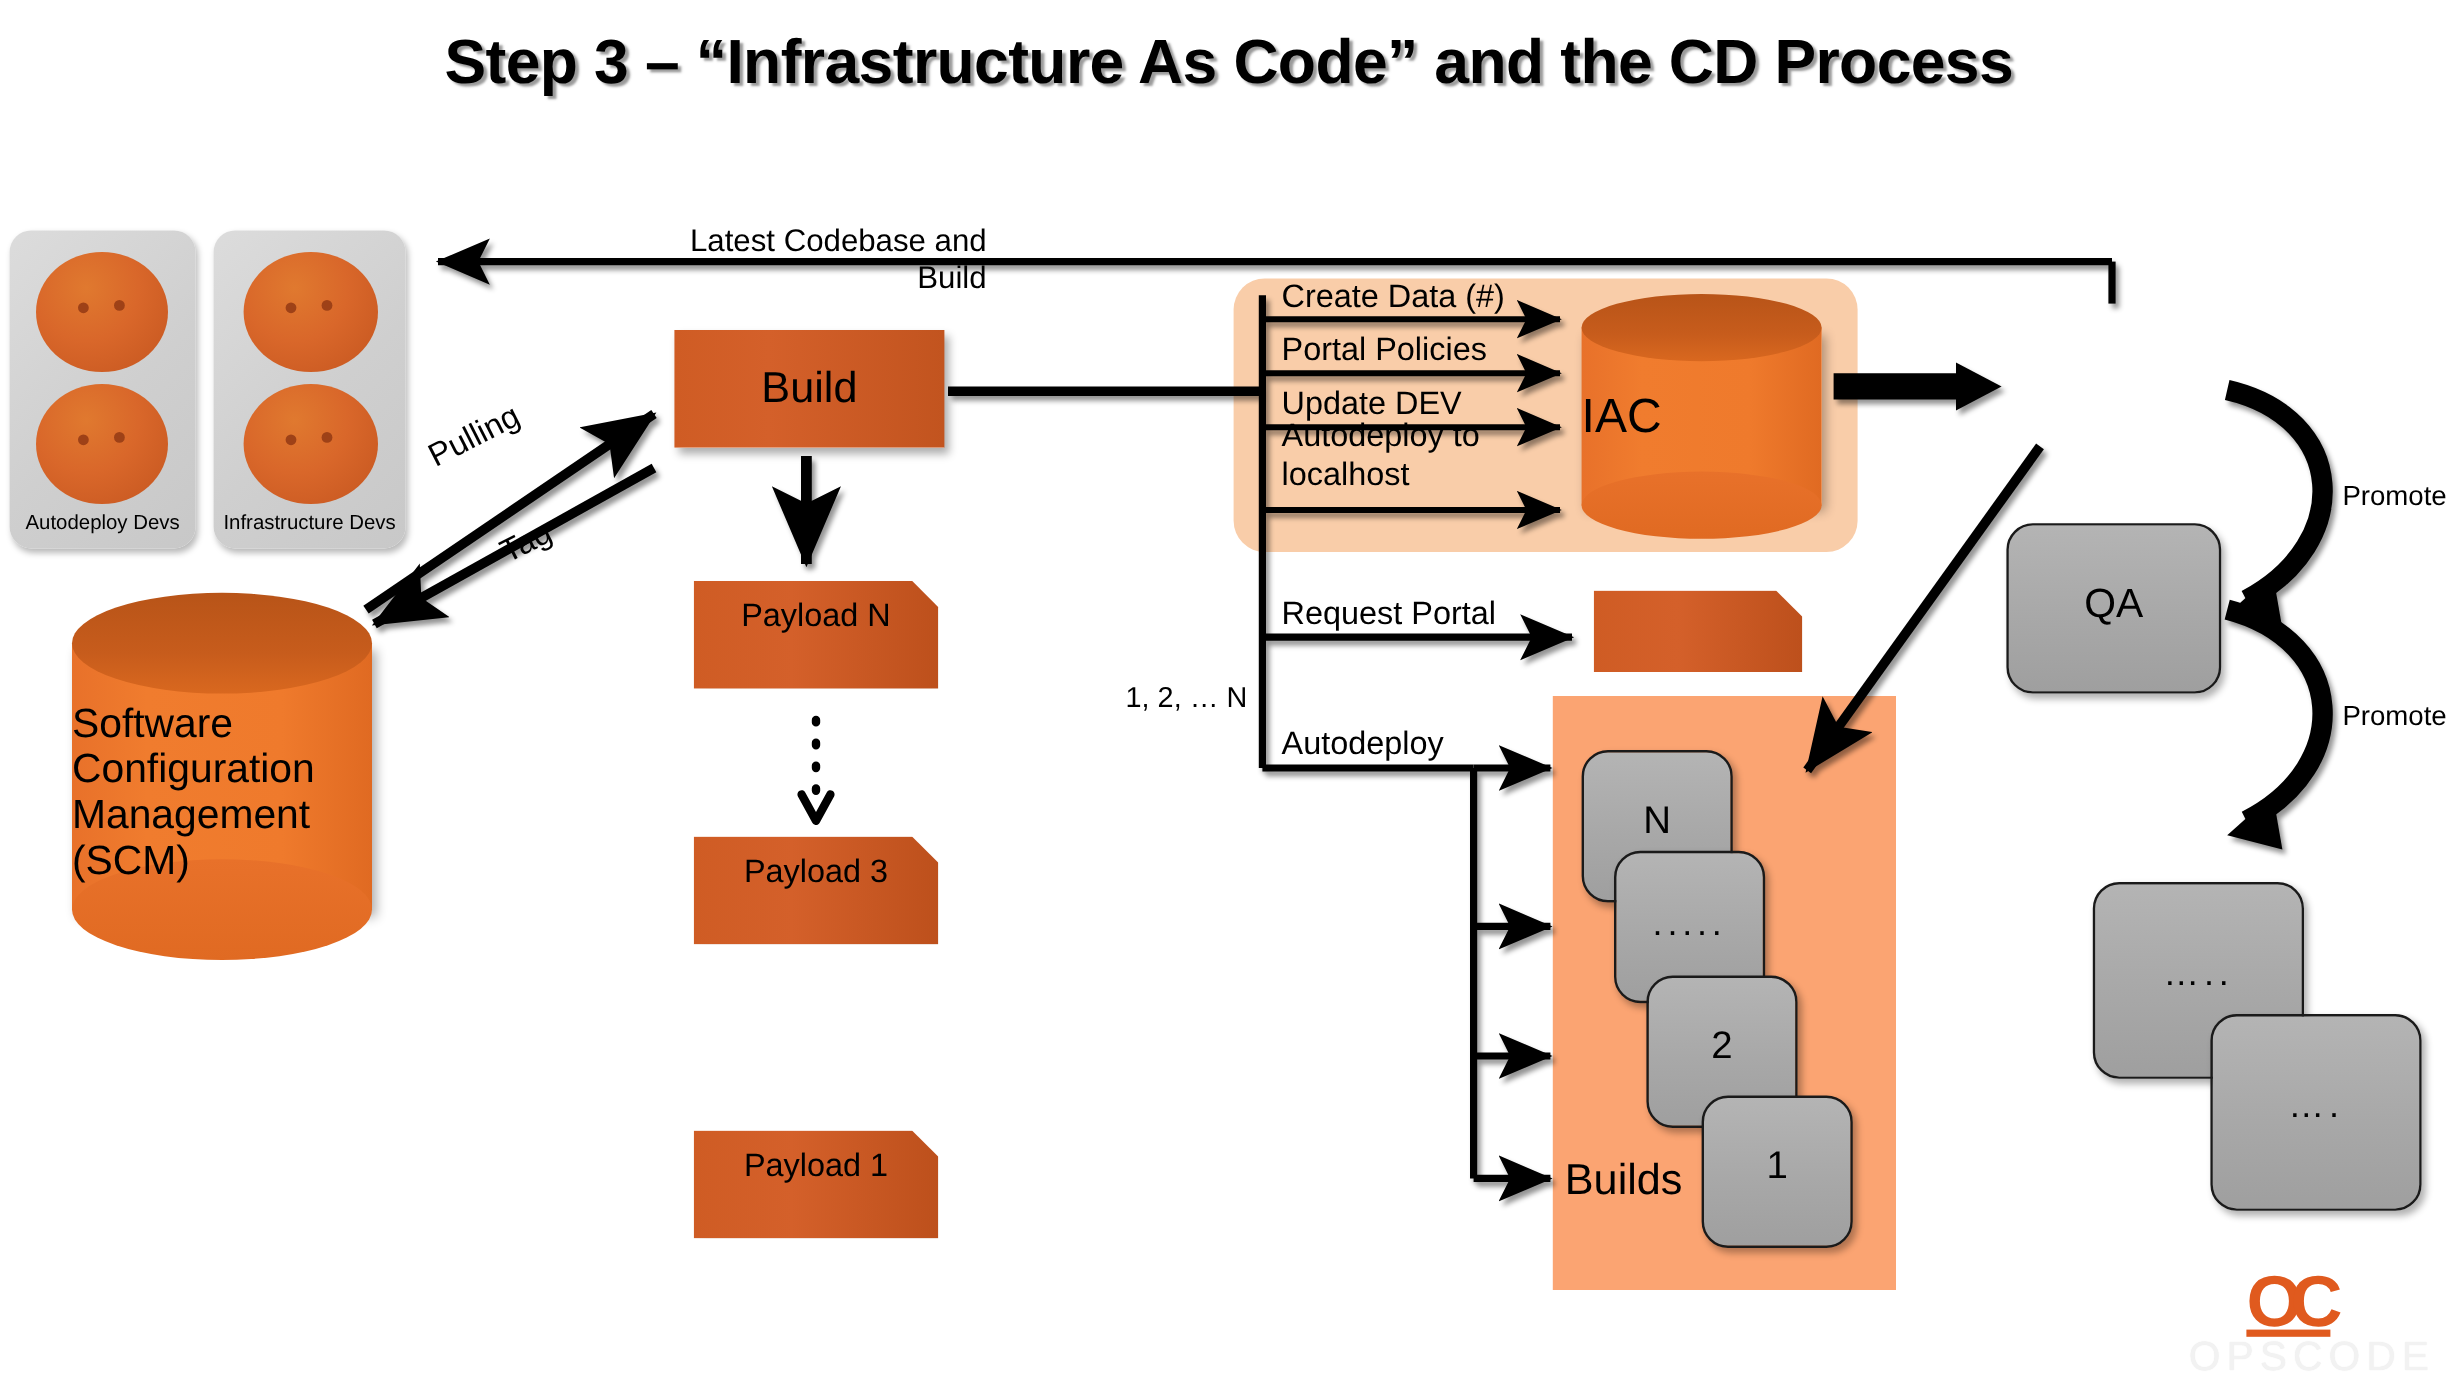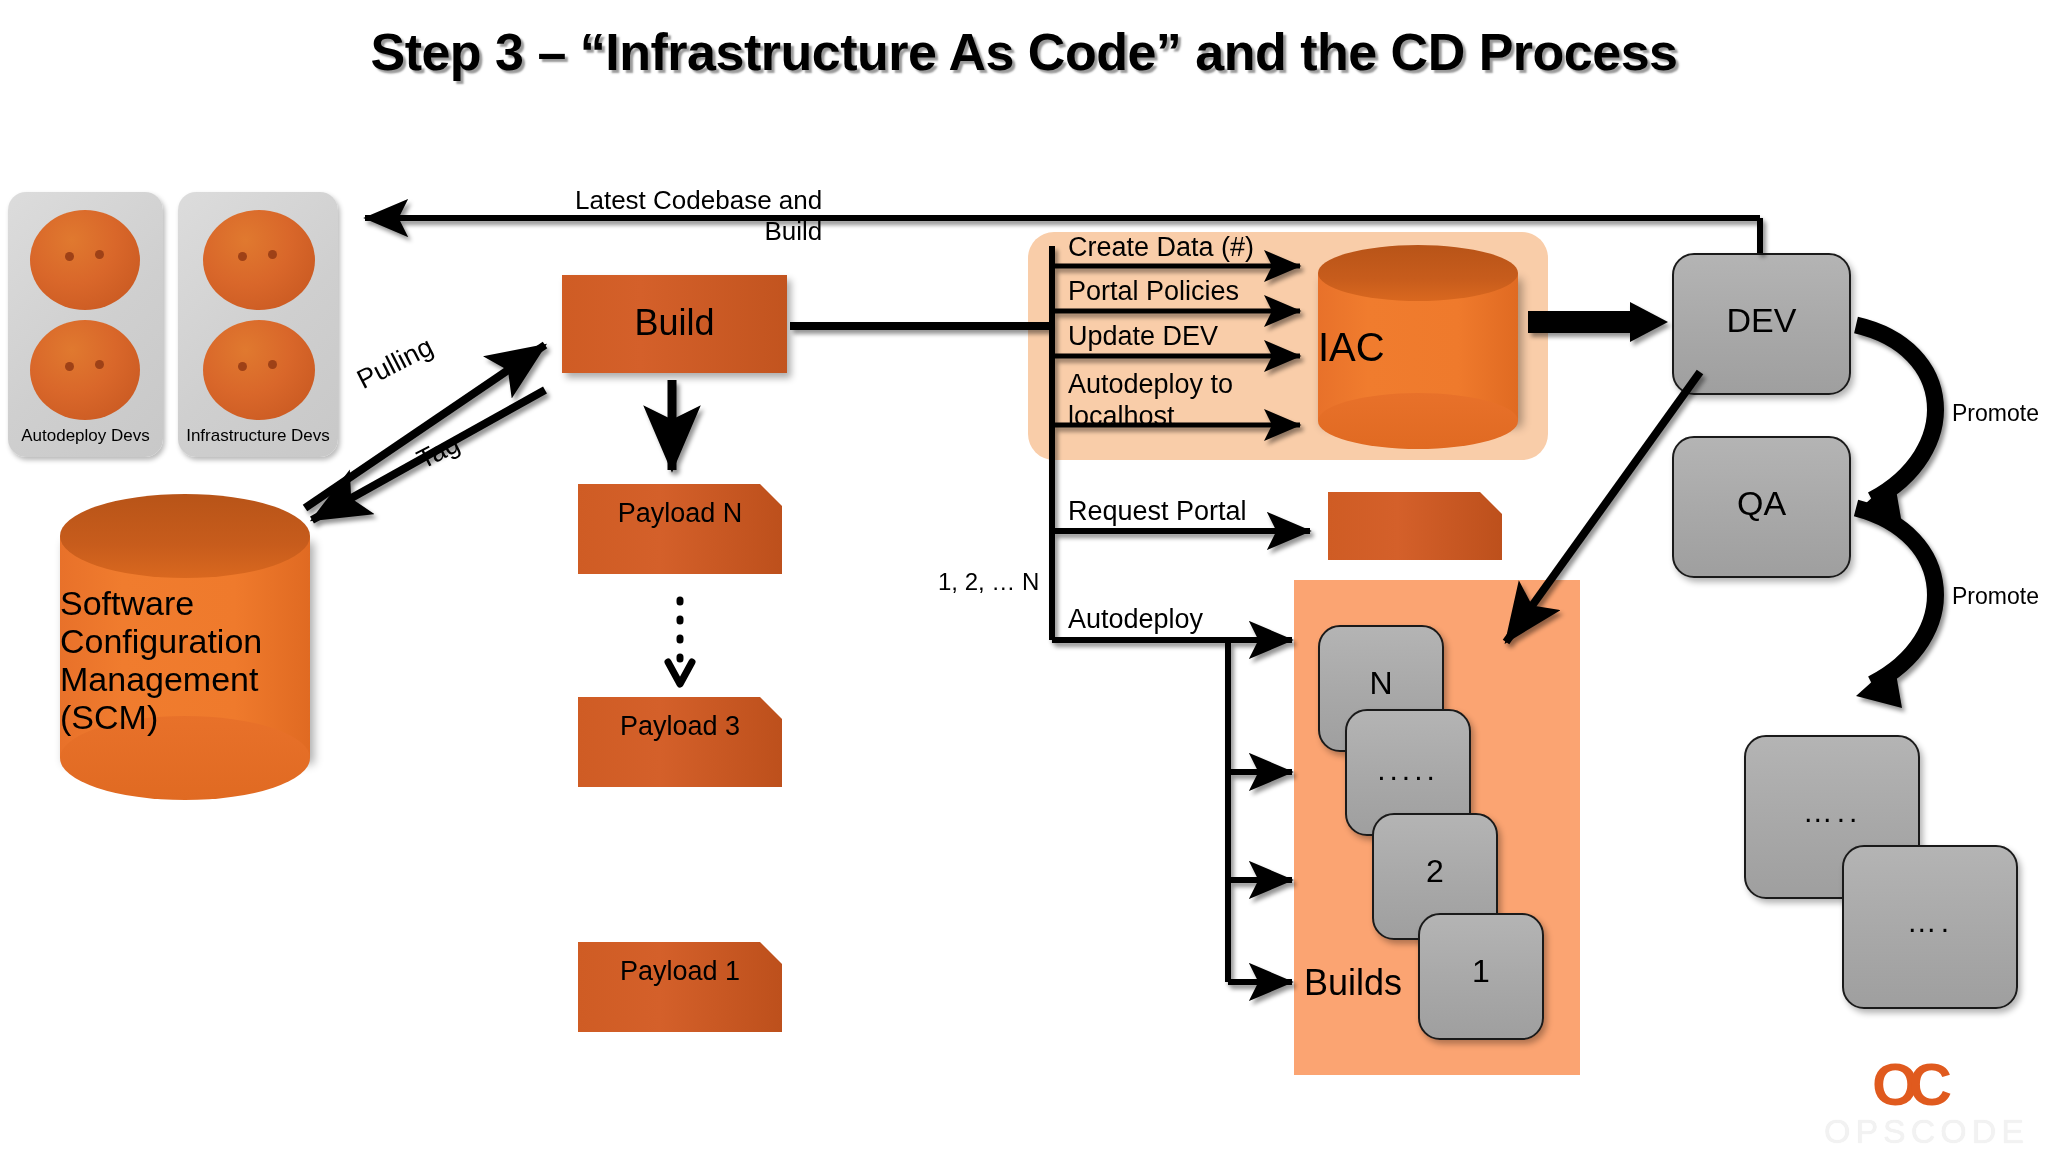--- a/index.html
+++ b/index.html
@@ -139,20 +139,21 @@
     width: 2048px; height: 1152px;
     pointer-events: none;
   }
 
   
   #logo-oc {
     font-size: 60px;
     font-weight: bold;
     color: #e05a1e;
     letter-spacing: -10px;
+    text-decoration: underline;
   }
   #logo-word {
     font-size: 34px;
     letter-spacing: 5px;
     color: #f2f2f2;
     text-shadow: 0 0 1px #e8e8e8;
   }
 </style>
 </head>
 <body>
@@ -220,21 +221,21 @@
   <div class="abs" style="left:1318px; top:245px; width:200px; height:205px;">
     <div class="cyl-body" style="left:0; top:28px; width:200px; height:148px;"></div>
     <div class="cyl-bottom" style="left:0; top:148px; width:200px; height:56px;"></div>
     <div class="cyl-top" style="left:0; top:0; width:200px; height:56px;"></div>
     <div class="cyl-text" style="top:80px; font-size:40px;">IAC</div>
   </div>
 
   <div class="abs lbl" style="left:1068px; top:232px; font-size:27px;">Create Data (#)</div>
   <div class="abs lbl" style="left:1068px; top:276px; font-size:27px;">Portal Policies</div>
   <div class="abs lbl" style="left:1068px; top:321px; font-size:27px;">Update DEV</div>
-  <div class="abs lbl" style="left:1068px; top:348px; font-size:27px;margin-top:21px;">Autodeploy to
+  <div class="abs lbl" style="left:1068px; top:348px; font-size:27px;">Autodeploy to
 localhost</div>
 
   <div class="abs lbl" style="left:938px; top:568px; font-size:24px;">1, 2, … N</div>
   <div class="abs lbl" style="left:1068px; top:496px; font-size:27px;">Request Portal</div>
   <div class="abs lbl" style="left:1068px; top:604px; font-size:27px;">Autodeploy</div>
 
   <div class="abs payload" style="left:1328px; top:492px; width:174px; height:68px;"></div>
 
   <div class="abs" id="builds-panel" style="left:1294px; top:580px; width:286px; height:495px;"></div>
 
@@ -246,23 +247,20 @@
   <div class="abs graybox" style="left:1345px; top:709px; width:122px; height:123px;">
     <span style="top:42px; font-size:30px; letter-spacing:4px;">.....</span>
   </div>
   <div class="abs graybox" style="left:1372px; top:813px; width:122px; height:123px;">
     <span style="top:38px; font-size:32px;">2</span>
   </div>
   <div class="abs graybox" style="left:1418px; top:913px; width:122px; height:123px;">
     <span style="top:38px; font-size:32px;">1</span>
   </div>
 
-  <div class="abs graybox" style="left:1672px; top:253px; width:175px; height:138px;">
-    <span style="top:46px; font-size:34px;">DEV</span>
-  </div>
   <div class="abs graybox" style="left:1672px; top:436px; width:175px; height:138px;">
     <span style="top:46px; font-size:34px;">QA</span>
   </div>
 
   <div class="abs graybox" style="left:1744px; top:735px; width:172px; height:160px;">
     <span style="top:58px; font-size:30px; letter-spacing:4px;">…..</span>
   </div>
   <div class="abs graybox" style="left:1842px; top:845px; width:172px; height:160px;">
     <span style="top:58px; font-size:30px; letter-spacing:4px;">….</span>
   </div>

